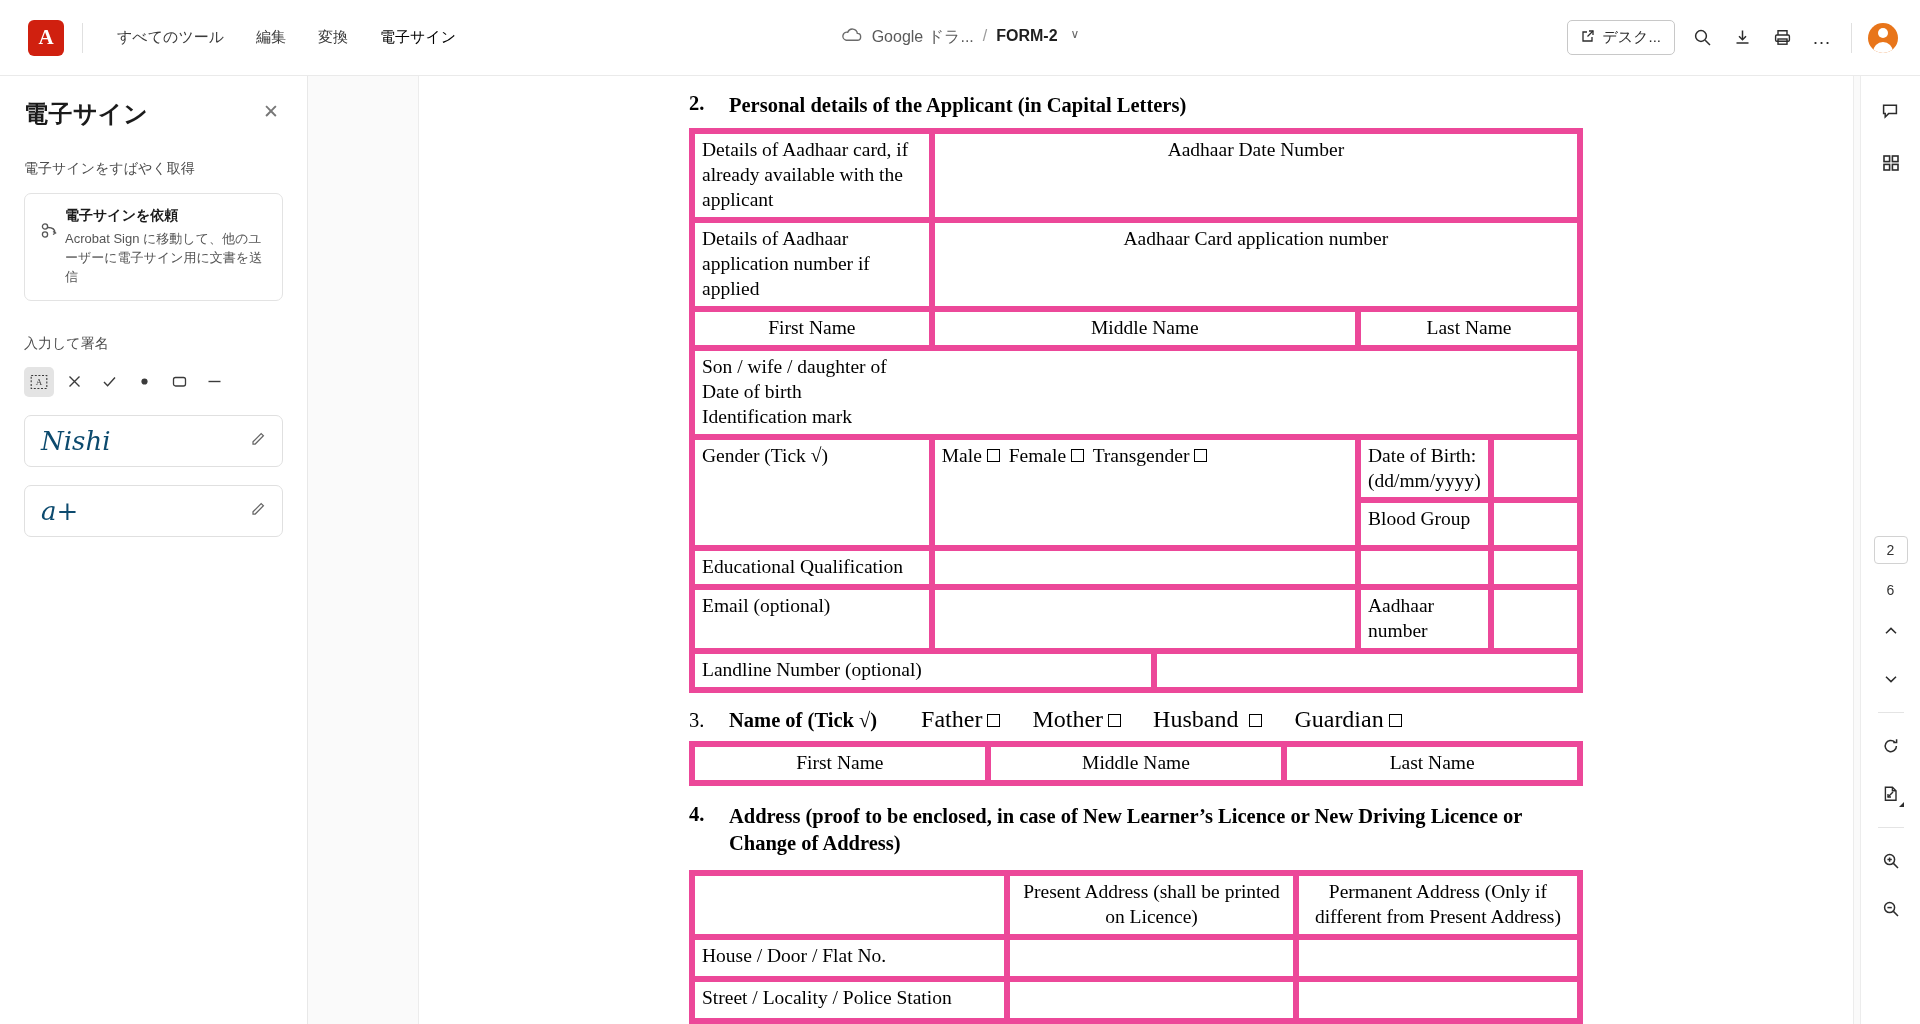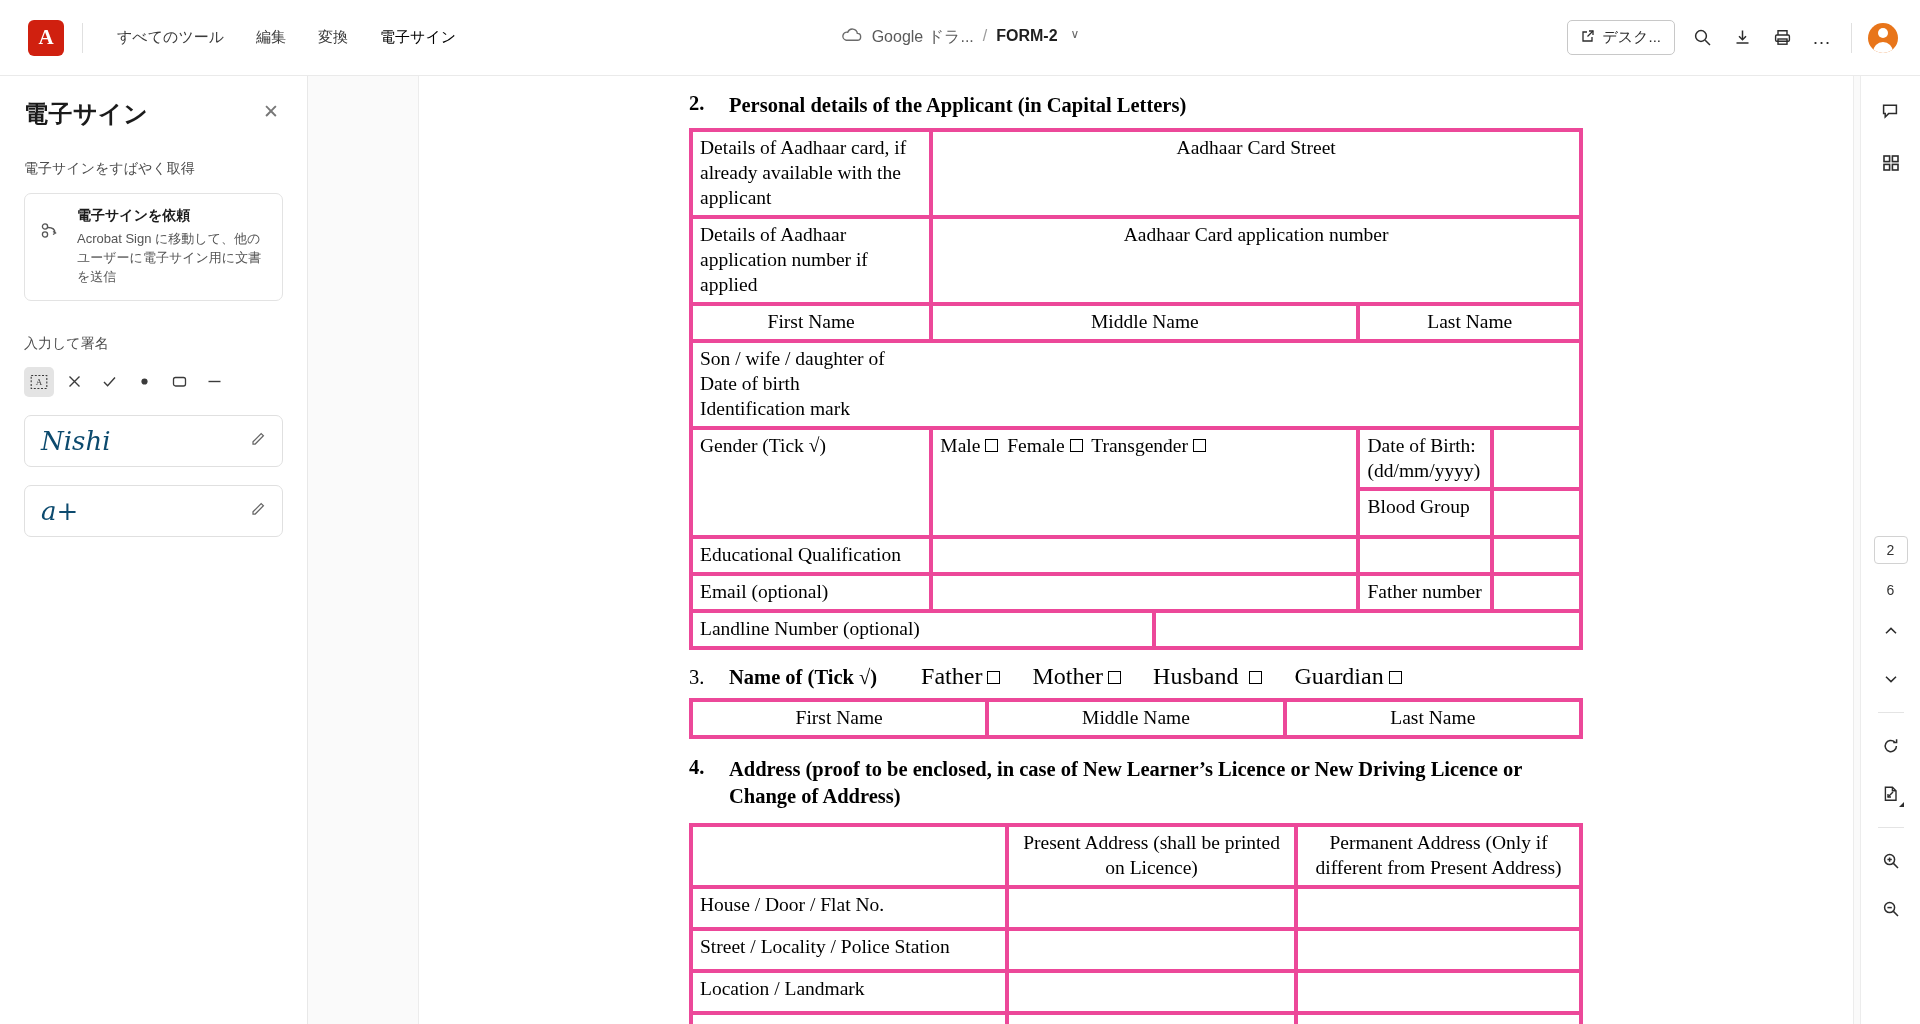--- a/index.html
+++ b/index.html
@@ -65,21 +65,21 @@
   .leftpanel {
     position: absolute; top: 76px; left: 0; width: 308px; height: 948px;
     background: #fff; border-right: 1px solid #e8e8e8; padding: 0 24px;
   }
   .panel-head { display: flex; align-items: flex-start; justify-content: space-between; padding-top: 22px; }
   .panel-title { font-size: 24px; font-weight: bold; color: #1b1b1b; letter-spacing: .5px; }
   .panel-close { font-size: 19px; color: #777; cursor: pointer; line-height: 1; padding: 4px; }
   .panel-sub { margin-top: 30px; font-size: 14px; color: #4d4d4d; }
   .req-card {
     margin-top: 15px; border: 1px solid #e3e3e3; border-radius: 7px;
-    padding: 13px 14px; display: flex; gap: 12px; align-items: flex-start; cursor: pointer;
+    padding: 13px 14px; display: flex; gap: 0; align-items: flex-start; cursor: pointer;
   }
   .req-icon { width: 26px; flex: 0 0 26px; padding-top: 14px; color: #555; }
   .req-title { font-size: 14px; font-weight: bold; color: #1b1b1b; }
   .req-desc { margin-top: 5px; font-size: 13px; color: #555; line-height: 1.45; }
   .sec-label { margin-top: 34px; font-size: 14px; color: #4d4d4d; }
   .tool-row { margin-top: 14px; display: flex; align-items: center; gap: 5px; }
   .tool-btn {
     width: 30px; height: 30px; border-radius: 5px;
     display: flex; align-items: center; justify-content: center;
     color: #3b3b3b; cursor: pointer;
@@ -119,21 +119,21 @@
     position: absolute; top: 0; left: 111px; width: 1434px; height: 990px;
     background: #fff; box-shadow: 0 0 0 1px #ececec;
   }
   .pagepad { padding: 16px 270px 0 270px; }
   .doc { font-family: "Liberation Serif", serif; color: #000; }
   .sec-head { display: flex; gap: 14px; font-size: 20.5px; font-weight: bold; margin-bottom: 9px; }
   .sec-num { width: 26px; flex: 0 0 26px; }
   .sec-body { flex: 1; line-height: 1.32; }
 
   table.ft { width: 100%; border-collapse: collapse; table-layout: fixed; }
-  table.ft td { border: 4px solid #ec4899; padding: 4px 7px; font-size: 19.5px; vertical-align: top; line-height: 1.28; }
+  table.ft td { border: 6px solid #ec4899; padding: 4px 7px; font-size: 19.5px; vertical-align: top; line-height: 1.28; }
   td.ctr { text-align: center; vertical-align: middle; }
   td.mid { vertical-align: middle; }
   .ital { font-size: 17px; text-align: center; line-height: 1.3; }
   .cbx { display: inline-block; width: 13px; height: 13px; border: 1.4px solid #000; vertical-align: middle; margin: 0 4px 3px 5px; }
   .sec3line { display: flex; gap: 14px; align-items: baseline; font-size: 20.5px; margin: 13px 0 8px 0; }
   .s3-title { font-weight: bold; }
   .s3-opts { margin-left: 30px; font-size: 24px; }
   .s3-opt { margin-right: 22px; white-space: nowrap; }
   .addr-wrap { margin-top: 13px; }
   .sec4 { margin: 17px 0 10px 0; }
@@ -372,21 +372,21 @@
           <colgroup>
               <col style="width:27%">
               <col style="width:25%">
               <col style="width:23%">
               <col style="width:15%">
               <col style="width:10%">
             </colgroup>
           <tbody>
             <tr>
               <td>Details of Aadhaar card, if already available with the applicant</td>
-              <td class="ctr" colspan="4">Aadhaar Card Street</td>
+              <td class="ctr" colspan="4">Aadhaar Date Number</td>
             </tr>
             <tr>
               <td>Details of Aadhaar application number if applied</td>
               <td class="ctr" colspan="4">Aadhaar Card application number</td>
             </tr>
             <tr>
               <td class="ctr">First Name</td>
               <td class="ctr" colspan="2">Middle Name</td>
               <td class="ctr" colspan="2">Last Name</td>
             </tr>
@@ -411,21 +411,21 @@
             </tr>
             <tr>
               <td>Educational Qualification</td>
               <td colspan="2"></td>
               <td></td>
               <td></td>
             </tr>
             <tr>
               <td>Email (optional)</td>
               <td colspan="2"></td>
-              <td>Father number</td>
+              <td>Aadhaar number</td>
               <td></td>
             </tr>
             <tr>
               <td colspan="2">Landline Number (optional)</td>
               <td colspan="3"></td>
             </tr>
           </tbody>
         </table>
 
         <div class="sec3line">

